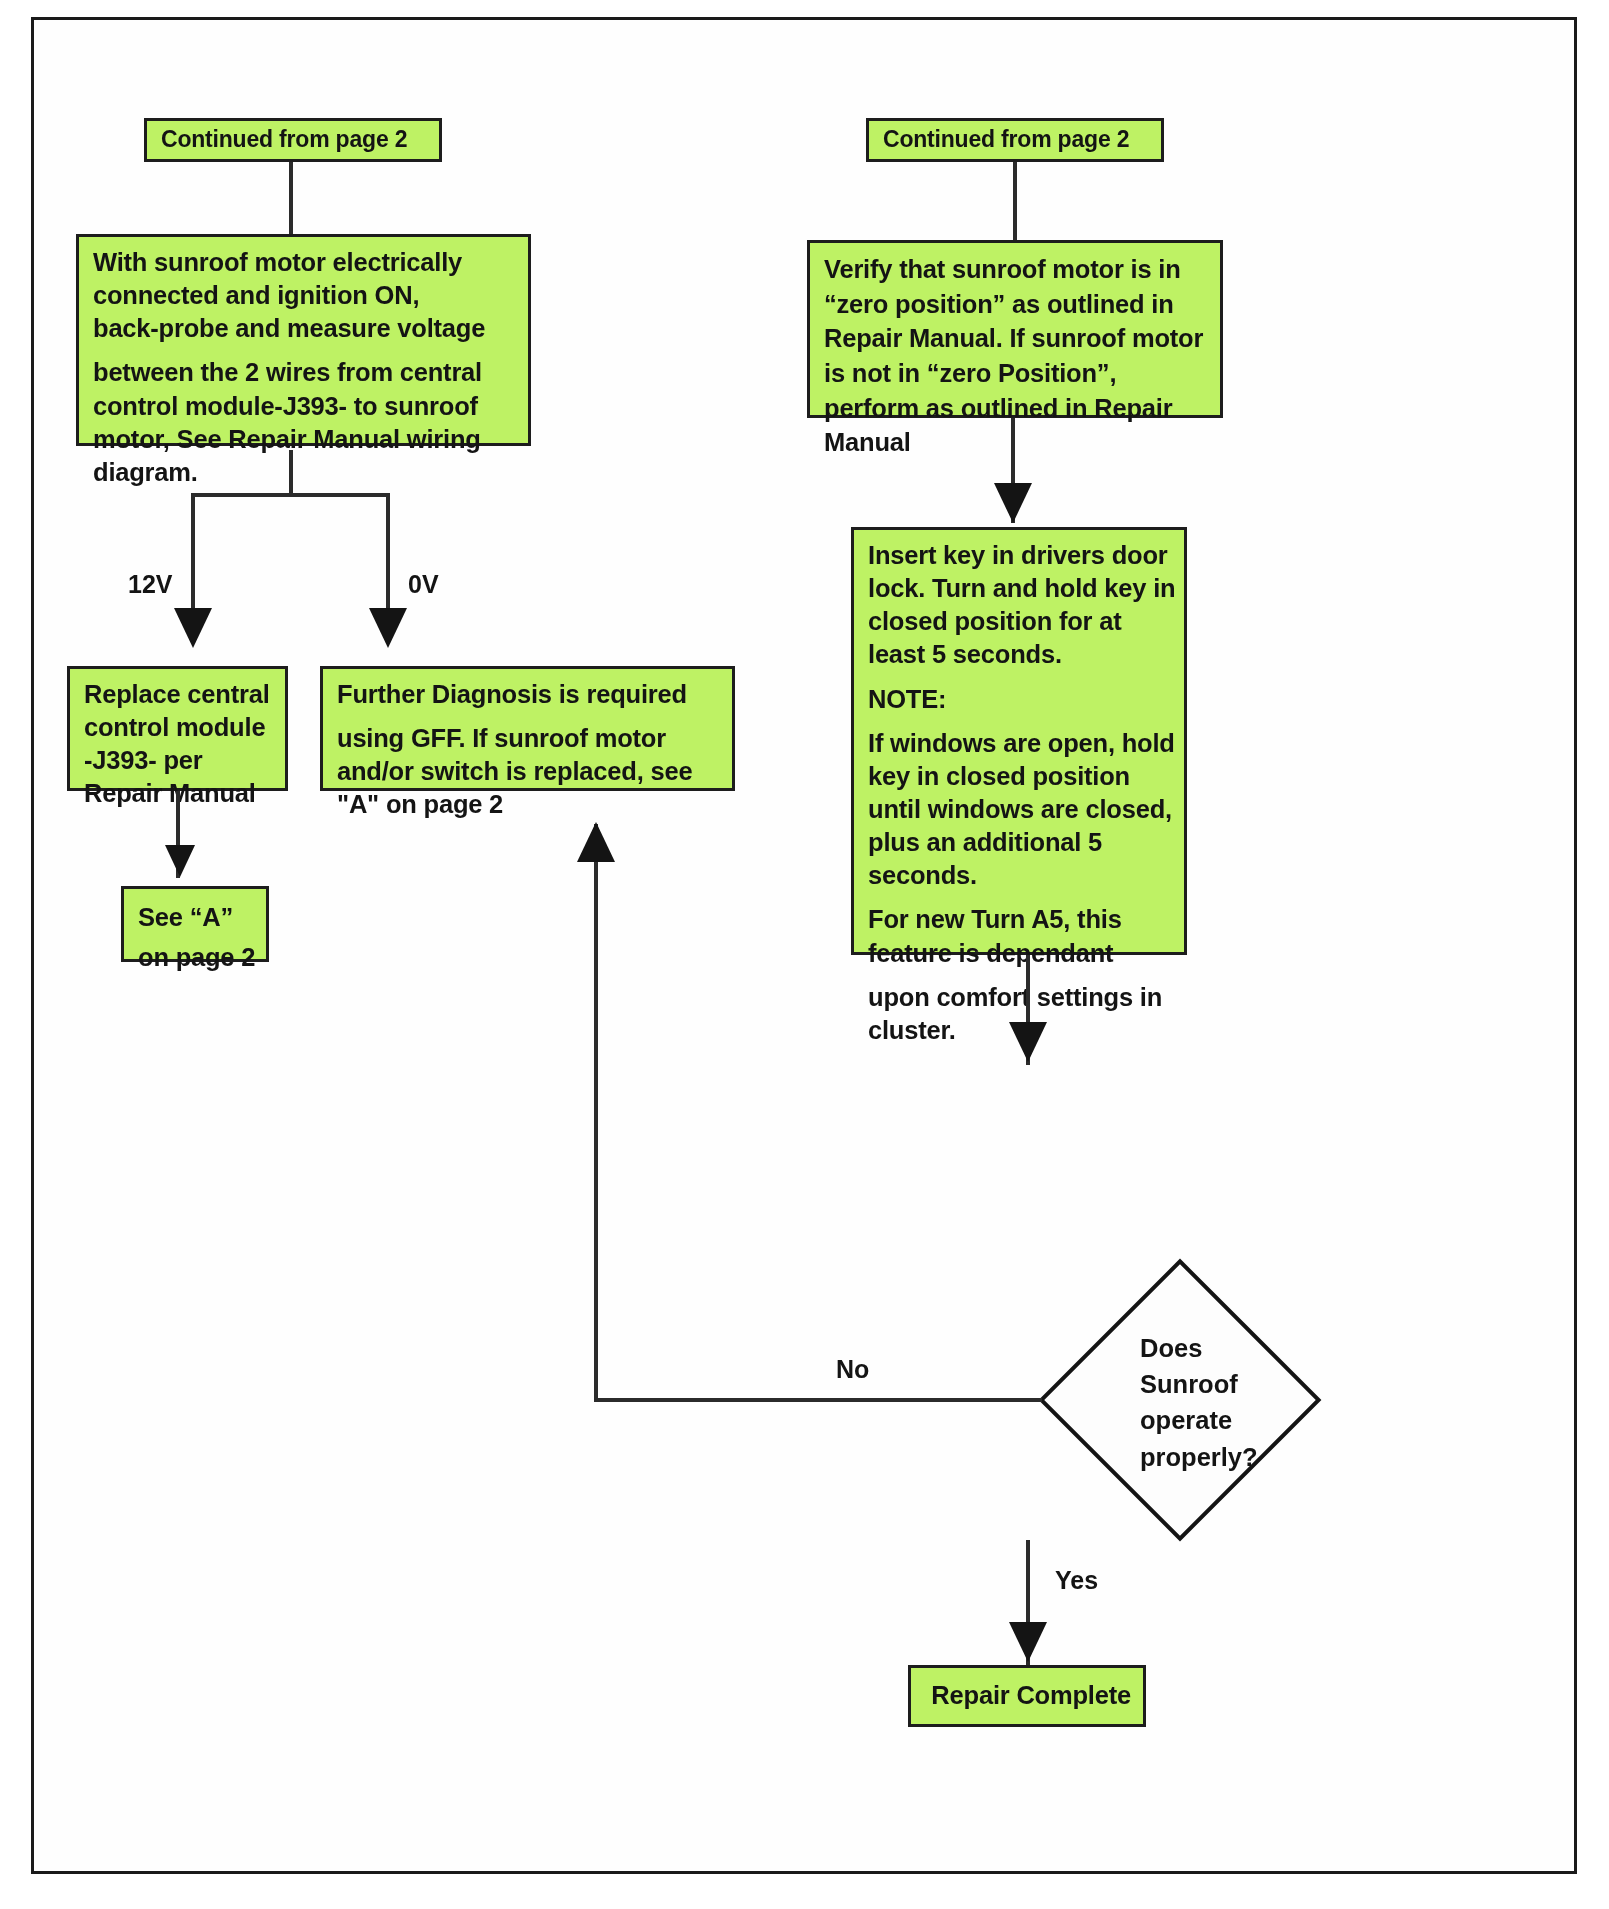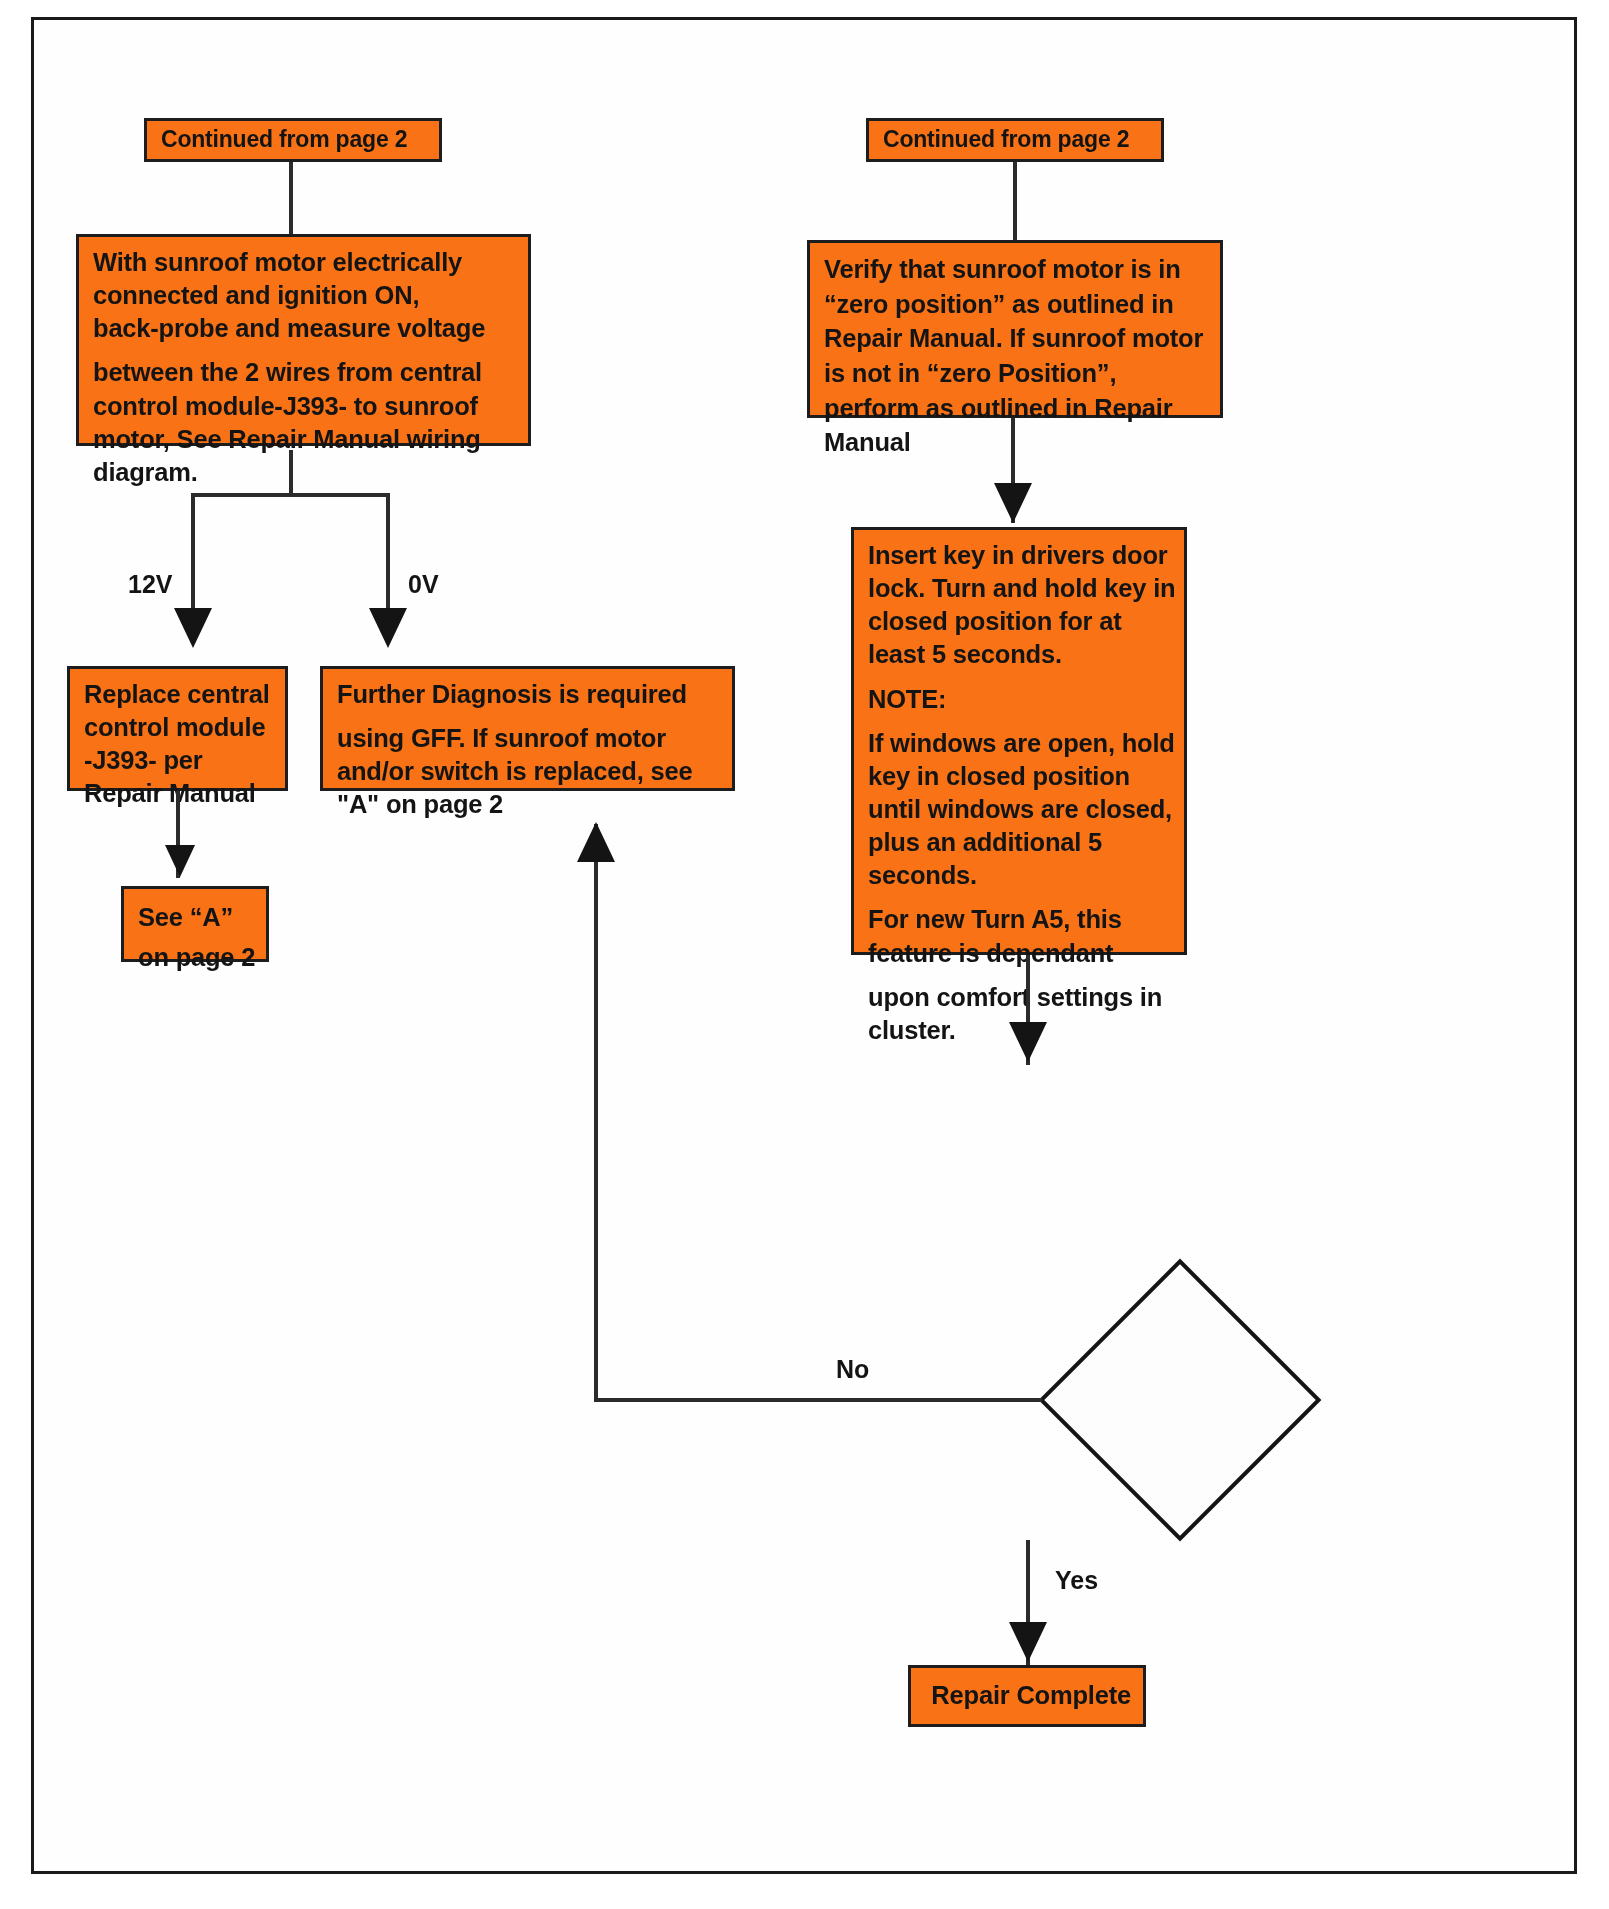--- a/index.html
+++ b/index.html
@@ -27,21 +27,21 @@
     height: 1857px;
     border: 3px solid #1a1a1a;
     box-sizing: border-box;
     background: #fefefe;
   }
 
   
   .node {
     position: absolute;
     box-sizing: border-box;
-    background: #f97316;
+    background: #bef264;
     border: 3px solid #1d1d1d;
     color: #141414;
     font-weight: bold;
     letter-spacing: -0.2px;
   }
   .node .ln {
     display: block;
     white-space: pre;
   }
   .node.pad {
@@ -238,20 +238,26 @@
       <span class="ln">cluster.</span>
     </p>
   </div>
 
   <div class="vline" style="left:1026px; top:955px; height:110px;"></div>
   <div class="arrow-down" style="left:1009px; top:1022px;"></div>
 
   <div id="decision-diamond">
     <div class="dia"></div>
   </div>
+  <div id="decision-label">
+    <span class="ln">Does</span>
+    <span class="ln">Sunroof</span>
+    <span class="ln">operate</span>
+    <span class="ln">properly?</span>
+  </div>
 
   <div class="hline" style="left:594px; top:1398px; width:448px;"></div>
   <div class="vline" style="left:594px; top:824px; height:578px;"></div>
   <div class="arrow-up" style="left:577px; top:822px;"></div>
   <div class="edge-label" style="left:836px; top:1355px;">No</div>
 
   <div class="vline" style="left:1026px; top:1540px; height:125px;"></div>
   <div class="arrow-down" style="left:1009px; top:1622px;"></div>
   <div class="edge-label" style="left:1055px; top:1566px;">Yes</div>
 

